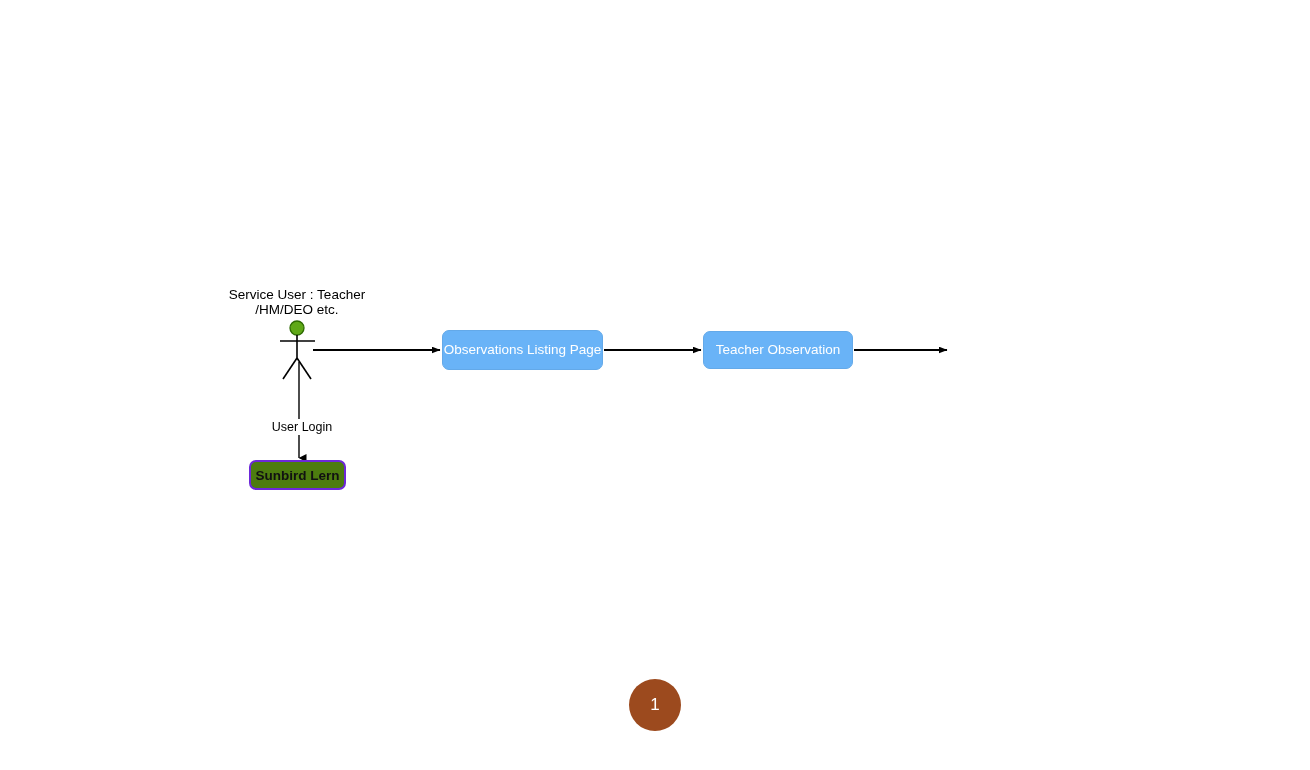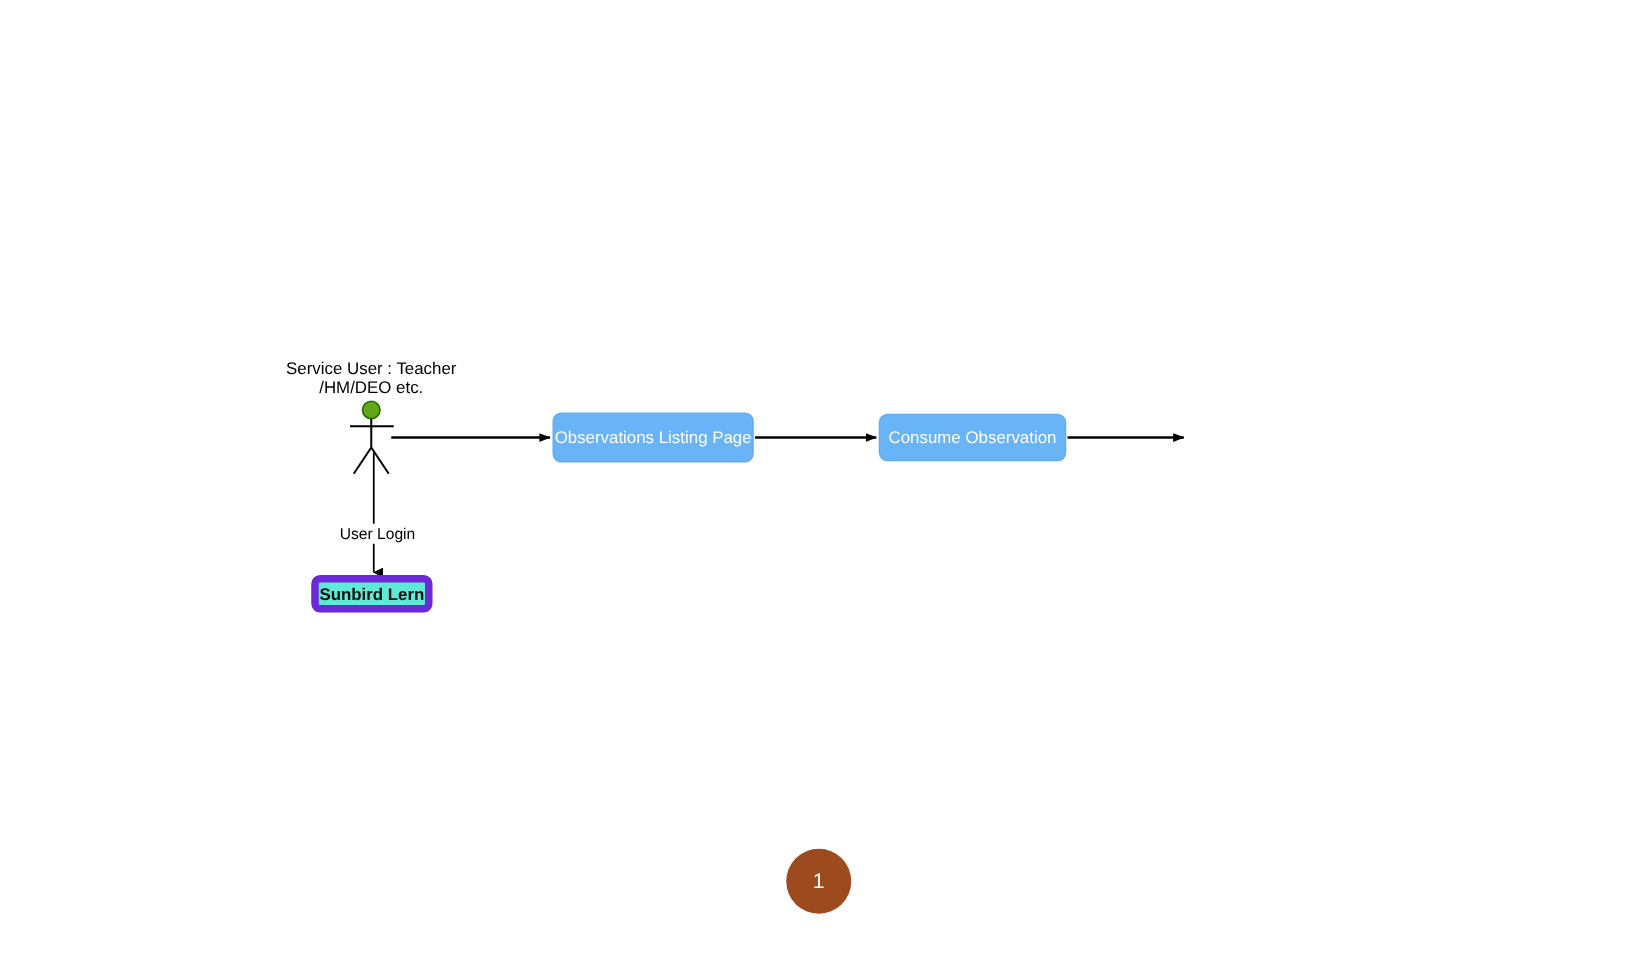--- a/index.html
+++ b/index.html
@@ -49,22 +49,22 @@
   }
   .node-blue {
     background: #69b3f7;
     border: 1px solid #63a9e9;
     border-radius: 7px;
     color: #ffffff;
     font-size: 13.5px;
     line-height: 16px;
   }
   .node-green {
-    background: #5eead4;
-    border: 6px solid #6d28d9;
+    background: #4d7c0f;
+    border: 2px solid #6d28d9;
     border-radius: 7px;
     color: #111111;
     font-size: 13.5px;
     font-weight: bold;
   }
 
   #node-observations { left: 442px; top: 330px; width: 161px; height: 40px; }
   #node-consume      { left: 703px; top: 331px; width: 150px; height: 38px; }
   #node-sunbird      { left: 249px; top: 460px; width: 97px;  height: 30px; }
 
@@ -151,21 +151,21 @@
     <line x1="854" y1="350" x2="947" y2="350" stroke="#000000" stroke-width="2" marker-end="url(#arrowhead)"></line>
 
     <line x1="299" y1="362" x2="299" y2="458" stroke="#000000" stroke-width="1.4" marker-end="url(#arrowhead-down)"></line>
   </svg>
 
   <div class="actor-label">Service User : Teacher
 /HM/DEO etc.</div>
 
   <div class="node node-blue" id="node-observations">Observations Listing Page</div>
 
-  <div class="node node-blue" id="node-consume">Consume Observation</div>
+  <div class="node node-blue" id="node-consume">Teacher Observation</div>
 
 
   <div class="node node-green" id="node-sunbird">Sunbird Lern</div>
 
   <div class="edge-label">User Login</div>
 
   <div id="page-badge">1</div>
 
 </div>
 

